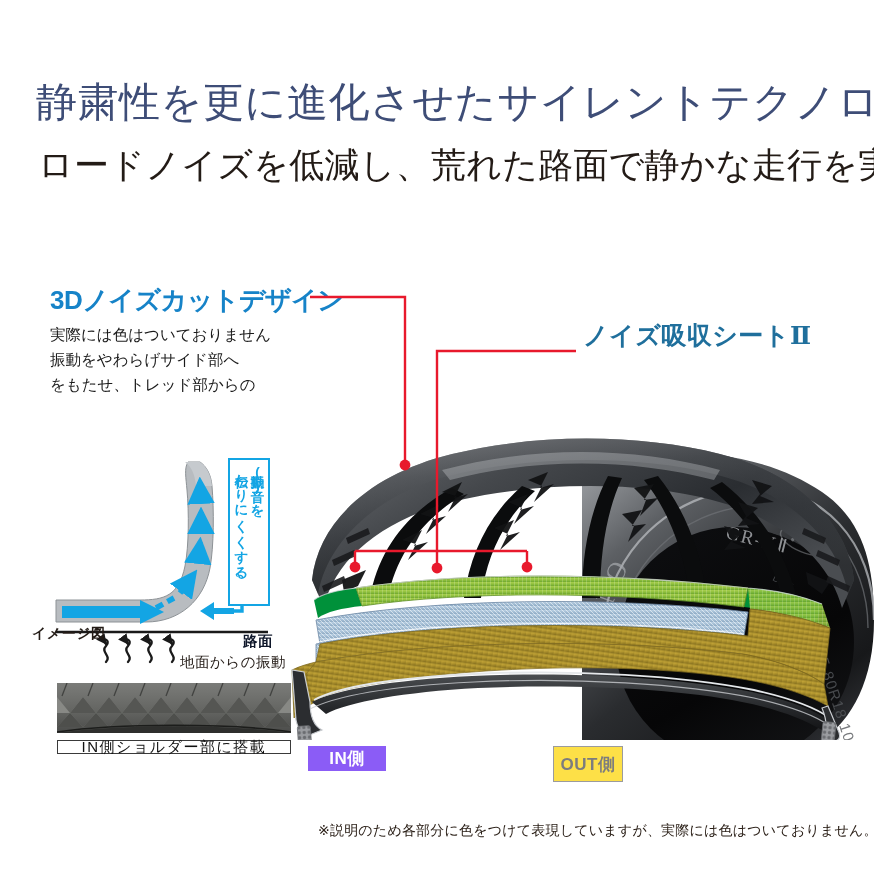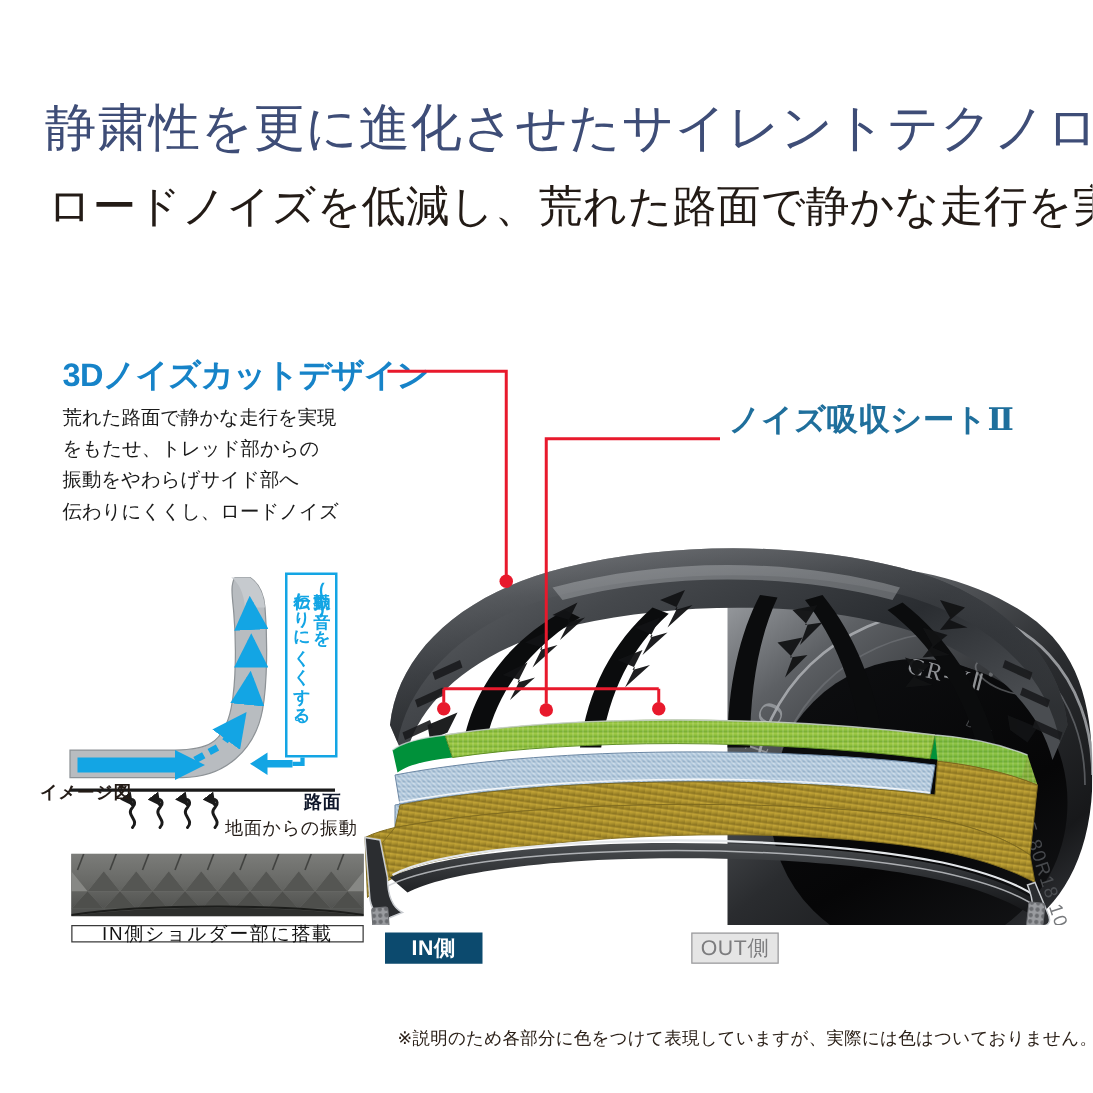--- a/index.html
+++ b/index.html
@@ -82,53 +82,52 @@
     display:flex;align-items:center;justify-content:center;
     font-size:15px; color:#111; letter-spacing:1.5px;
   }
 
   
   #tire{left:282px;top:430px;width:592px;height:310px;}
 
   
   #in-badge{
     left:308px; top:746px; width:78px; height:25px;
-    background:#0c4a6e; color:#fff;
+    background:#8b5cf6; color:#fff;
     display:flex;align-items:center;justify-content:center;
     font-size:17px; font-weight:700; letter-spacing:0.5px;
   }
   #out-badge{
-    left:553px; top:746px; width:70px; height:25px;
-    background:#e5e5e5; color:#7c7c7e; border:1.4px solid #9b9b9d;
+    left:553px; top:746px; width:70px; height:36px;
+    background:#fde047; color:#7c7c7e; border:1.4px solid #9b9b9d;
     box-sizing:border-box;
     display:flex;align-items:center;justify-content:center;
-    font-size:17px; font-weight:400; letter-spacing:0.5px;
+    font-size:17px; font-weight:700; letter-spacing:0.5px;
   }
 
   
   #footnote{
     left:318px; top:790px; width:546px;
     font-size:14px; color:#2b2018; letter-spacing:0.2px; white-space:nowrap;margin-top:32px;
   }
 
   
   #leaders{left:0;top:0;width:874px;height:874px;pointer-events:none;}
 </style>
 </head>
 <body>
 
 <div class="abs" id="headline">静粛性を更に進化させたサイレントテクノロジー</div>
 <div class="abs" id="subhead">ロードノイズを低減し、荒れた路面で静かな走行を実現。</div>
 
 <div class="abs" id="cut-title">3Dノイズカットデザイン</div>
 <div class="abs" id="cut-body">
-  <div>荒れた路面で静かな走行を実現</div>
+  <div>実際には色はついておりません</div>
+  <div>振動をやわらげサイド部へ</div>
   <div>をもたせ、トレッド部からの</div>
-  <div>振動をやわらげサイド部へ</div>
-  <div>伝わりにくくし、ロードノイズ</div>
 </div>
 
 <div class="abs" id="sheet-title">ノイズ吸収シートⅡ</div>
 
 <svg class="abs" id="xsec" viewBox="0 0 300 215">
   <defs>
     <marker id="arrowCyan" viewBox="0 0 10 10" refX="8" refY="5" markerWidth="5" markerHeight="5" orient="auto">
       <path d="M0,0 L10,5 L0,10 z" fill="#13a5e4"></path>
     </marker>
     <marker id="arrowBlack" viewBox="0 0 10 10" refX="9" refY="5" markerWidth="4.4" markerHeight="4.4" orient="auto">

